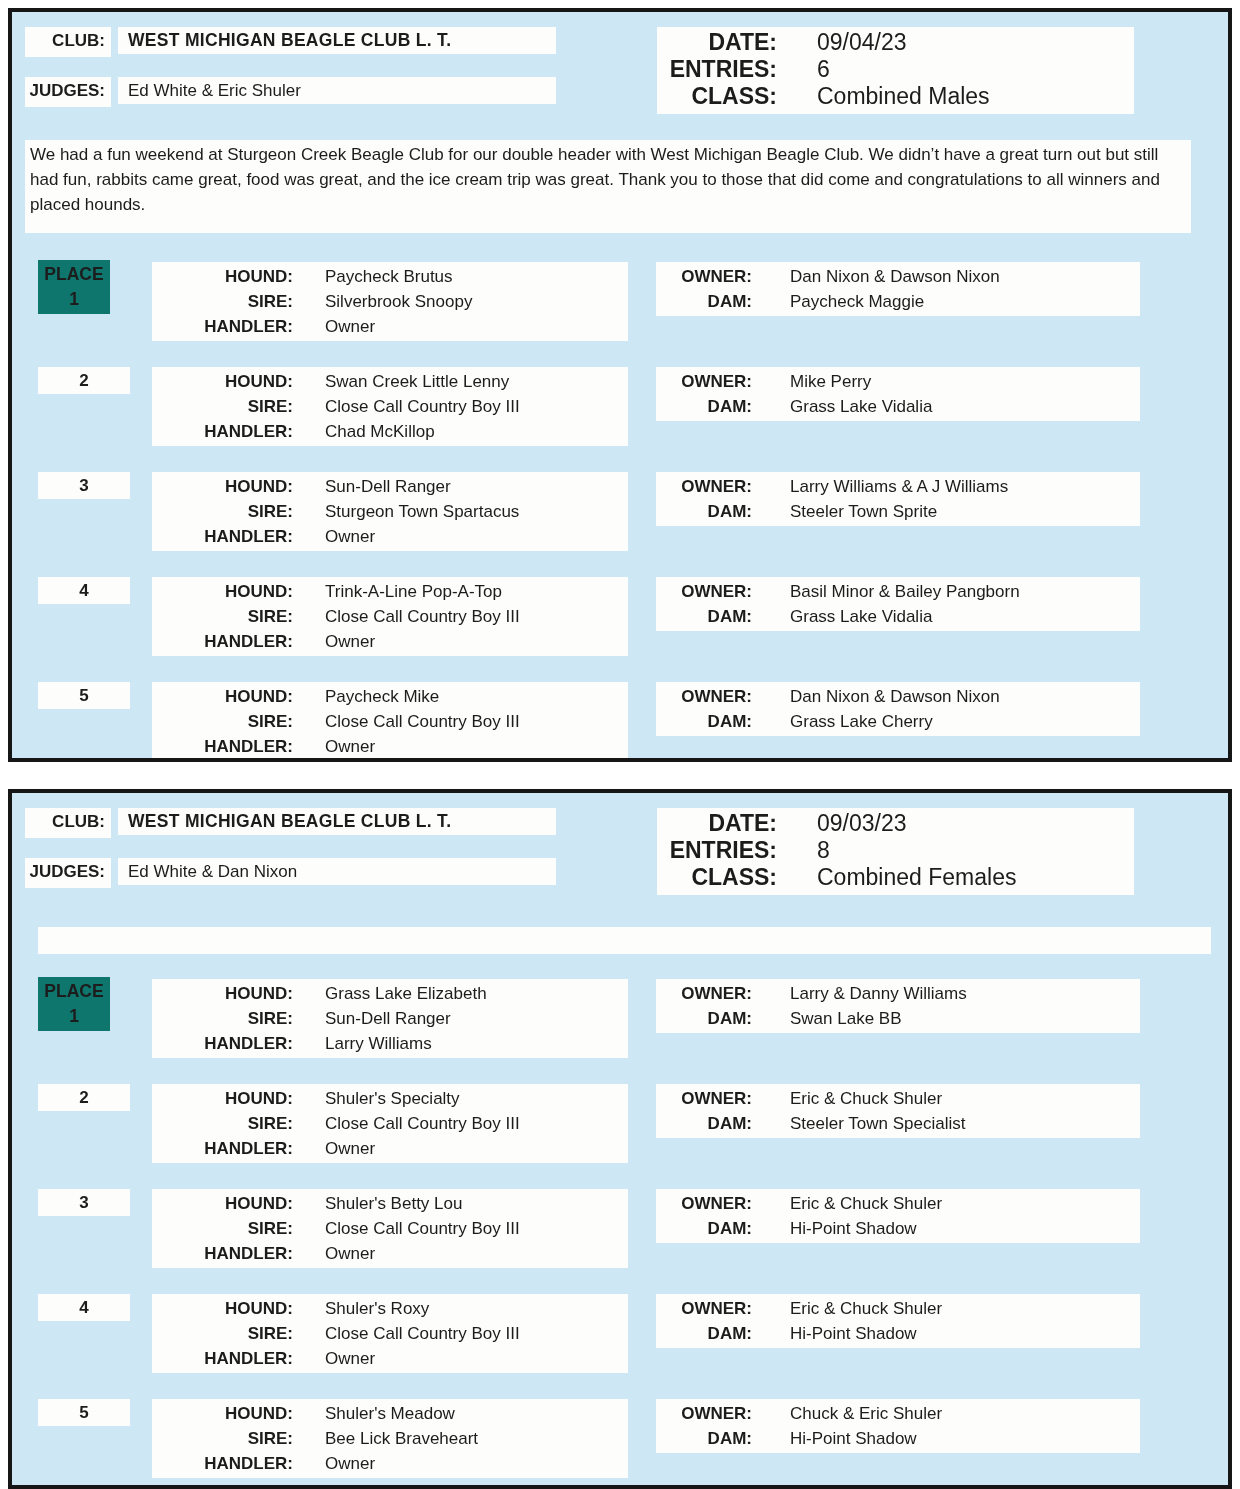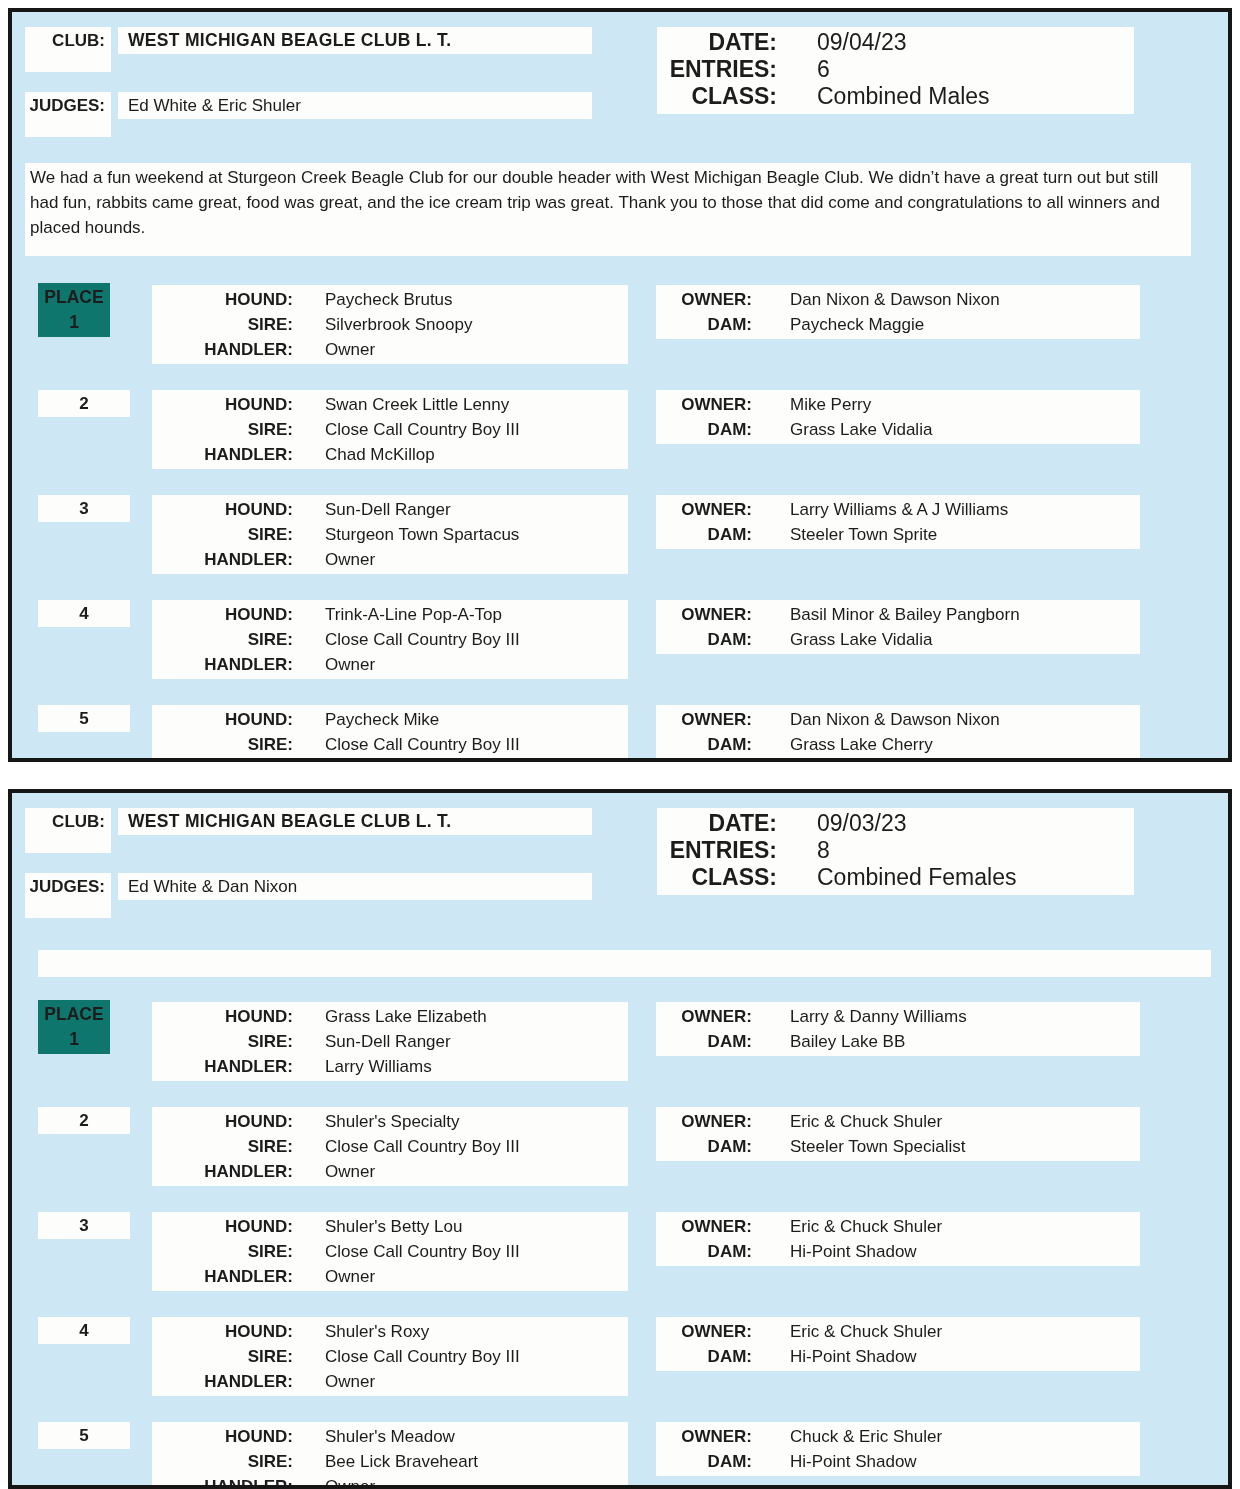--- a/index.html
+++ b/index.html
@@ -20,26 +20,26 @@
   }
   .section-1{height:754px;}
   .section-2{height:700px;margin-top:27px;}
 
   
   .hdr{display:flex;align-items:flex-start;margin-top:15px;}
   .hdr-left{width:633px;}
   .hdr-row{display:flex;margin-left:13px;}
   .hdr-row.judges{margin-top:20px;}
   .lbl-box{
-    box-sizing:border-box;width:86px;height:45px;line-height:27px;
+    box-sizing:border-box;width:86px;height:30px;line-height:27px;
     background:#fdfdfb;font-weight:bold;font-size:17px;
     text-align:right;padding-right:6px;
   }
   .val-box{
-    box-sizing:border-box;width:474px;height:27px;line-height:27px;
+    box-sizing:border-box;width:438px;height:27px;line-height:27px;
     background:#fdfdfb;margin-left:7px;padding-left:10px;font-size:17px;
   }
   .club-name{font-weight:bold;font-size:17.5px;letter-spacing:.3px;}
   .meta-box{
     box-sizing:border-box;width:477px;background:#fdfdfb;
     padding:2px 0 4px 0;margin-left:12px;
   }
   .meta-row{display:flex;height:27px;line-height:27px;font-size:23px;}
   .meta-lbl{width:120px;text-align:right;font-weight:bold;}
   .meta-val{padding-left:40px;}
@@ -312,21 +312,21 @@
             <span class="info-val">Larry Williams</span>
           </div>
       </div>
       <div class="owner-box">
         <div class="info-row">
             <span class="info-lbl">OWNER:</span>
             <span class="info-val">Larry &amp; Danny Williams</span>
           </div>
         <div class="info-row">
             <span class="info-lbl">DAM:</span>
-            <span class="info-val">Bailey Lake BB</span>
+            <span class="info-val">Swan Lake BB</span>
           </div>
       </div>
     </div>
 
     <div class="place-block">
       <div class="num-box">2</div>
       <div class="hound-box">
         <div class="info-row">
             <span class="info-lbl">HOUND:</span>
             <span class="info-val">Shuler's Specialty</span>

